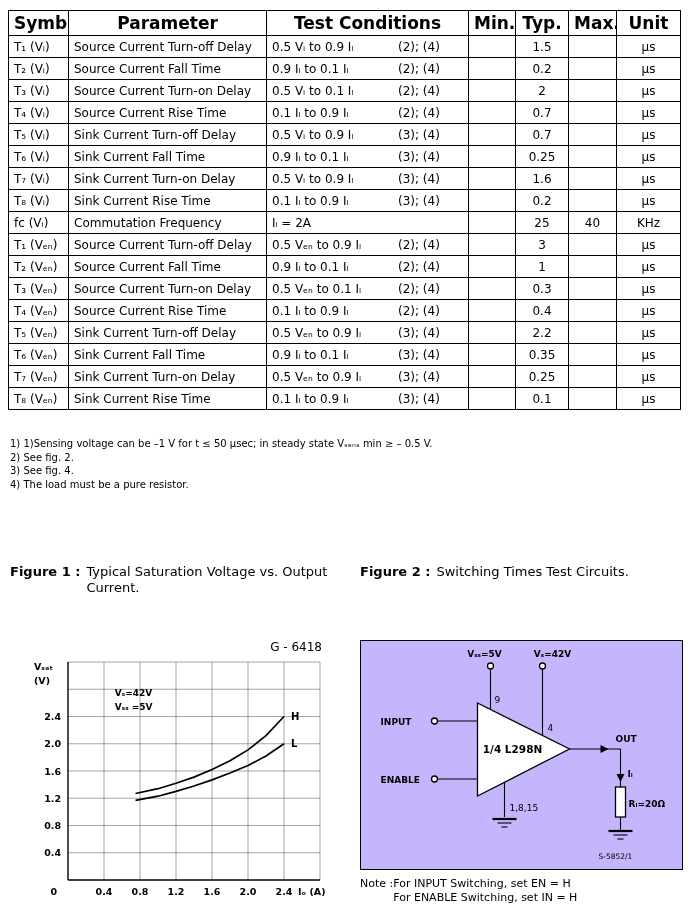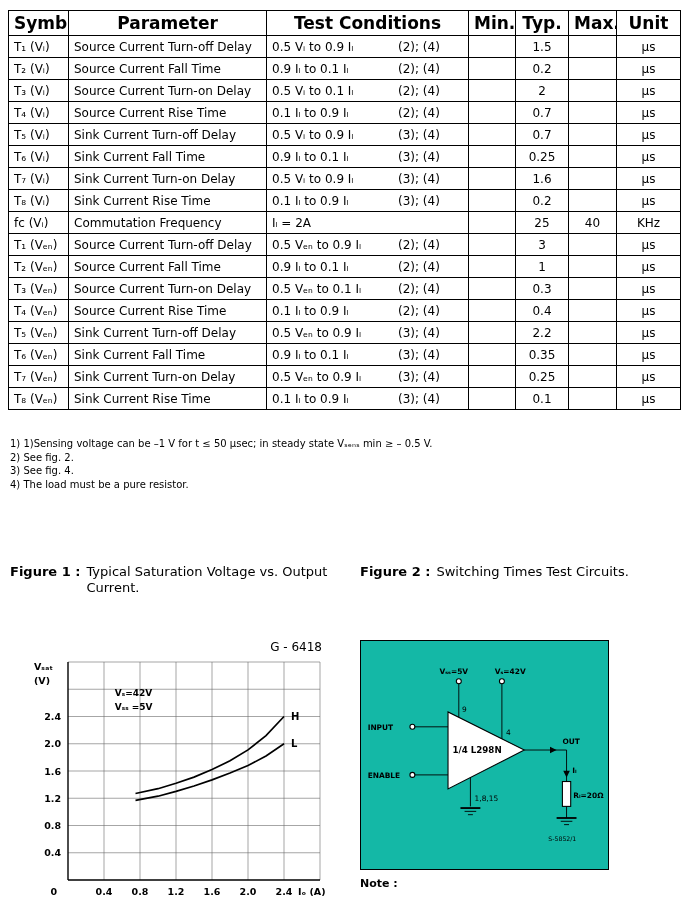--- a/index.html
+++ b/index.html
@@ -30,32 +30,32 @@
   .chart-ref{position:absolute;top:6px;right:16px;font-size:12px}
   svg text{font-family:"DejaVu Sans","Liberation Sans",sans-serif;fill:#000}
   .grid{stroke:#6a6a6a;stroke-width:.6}
   .axis{stroke:#000;stroke-width:1.4}
   .tick{font-size:9.5px;font-weight:bold}
   .ann{font-size:9px;font-weight:bold}
   .slabel{font-size:10px;font-weight:bold}
   .curve{fill:none;stroke:#000;stroke-width:1.7}
 
   
-  .fig2-box{position:absolute;left:360px;top:640px;width:249px;height:230px;border:1px solid #000;background:#14b8a6}
+  .fig2-box{position:absolute;left:360px;top:640px;width:323px;height:230px;border:1px solid #000;background:#c4b5fd}
   .fig2-box svg{width:100%;height:100%;display:block}
   .wire{stroke:#000;stroke-width:1.1;fill:none}
   .comp{fill:#fff;stroke:#000;stroke-width:1.3}
   .clabel{font-size:9px;font-weight:bold}
   .cpin{font-size:9px}
   .cdev{font-size:10.5px;font-weight:bold;text-anchor:middle}
   .cref{font-size:7.5px}
 
   
   .fig2-note{position:absolute;left:360px;top:877px;font-size:11px;line-height:14px;display:flex}
-  .note-label{font-weight:bold;margin-right:0;white-space:nowrap}
+  .note-label{font-weight:normal;margin-right:0;white-space:nowrap}
 </style>
 </head>
 <body>
 
 <div class="page">
 
   <table class="spec">
     <colgroup>
       <col style="width:60px">
         <col style="width:198px">
@@ -338,15 +338,19 @@
         <line x1="236" y1="190" x2="260" y2="190" class="wire" style="stroke-width:2.2"></line>
         <line x1="241" y1="194" x2="255" y2="194" class="wire"></line>
         <line x1="245" y1="198" x2="251" y2="198" class="wire"></line>
       </g>
       <text x="226" y="218" class="cref">S-5852/1</text>
     </svg>
   </div>
 
   <div class="fig2-note">
     <span class="note-label">Note :</span>
+    <span class="note-lines">
+      <span>For INPUT Switching, set EN = H</span><br>
+      <span>For ENABLE Switching, set IN = H</span>
+    </span>
   </div>
 
 </div>
 
 </body></html>

